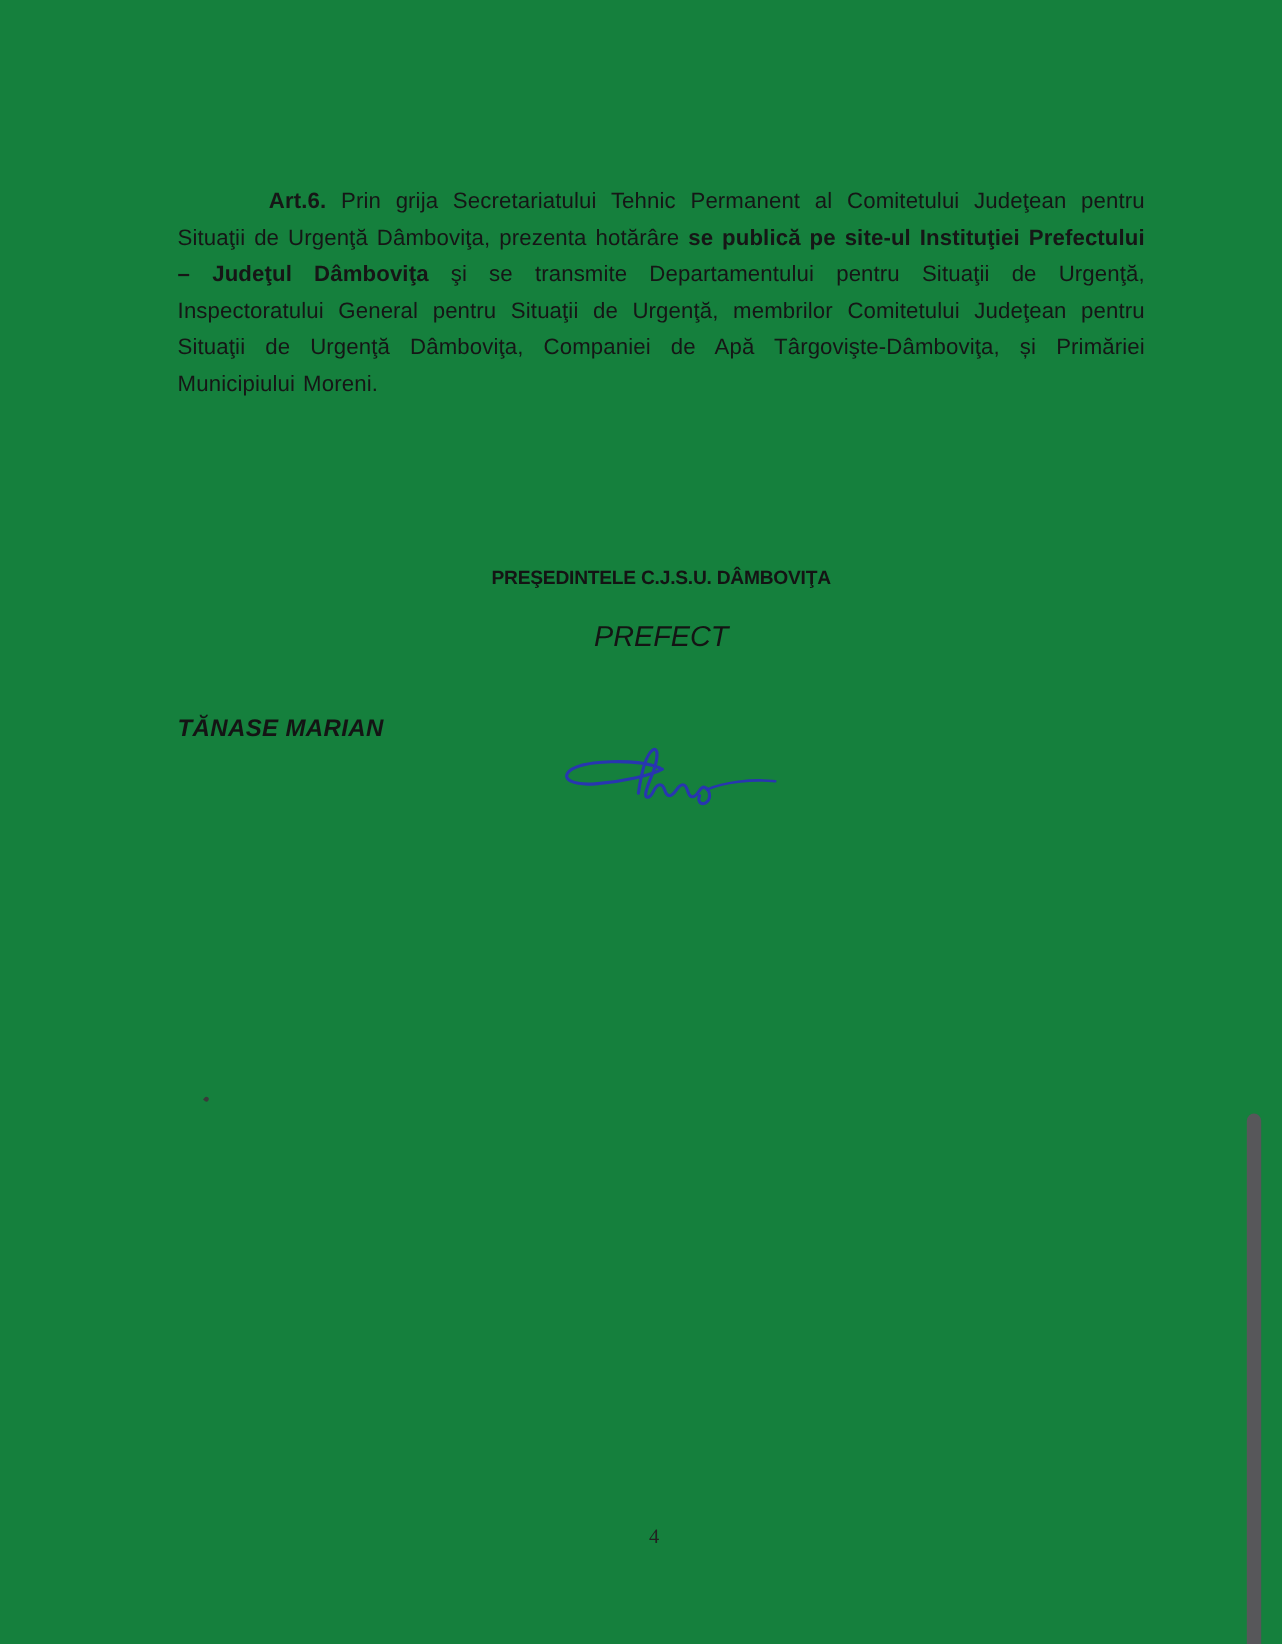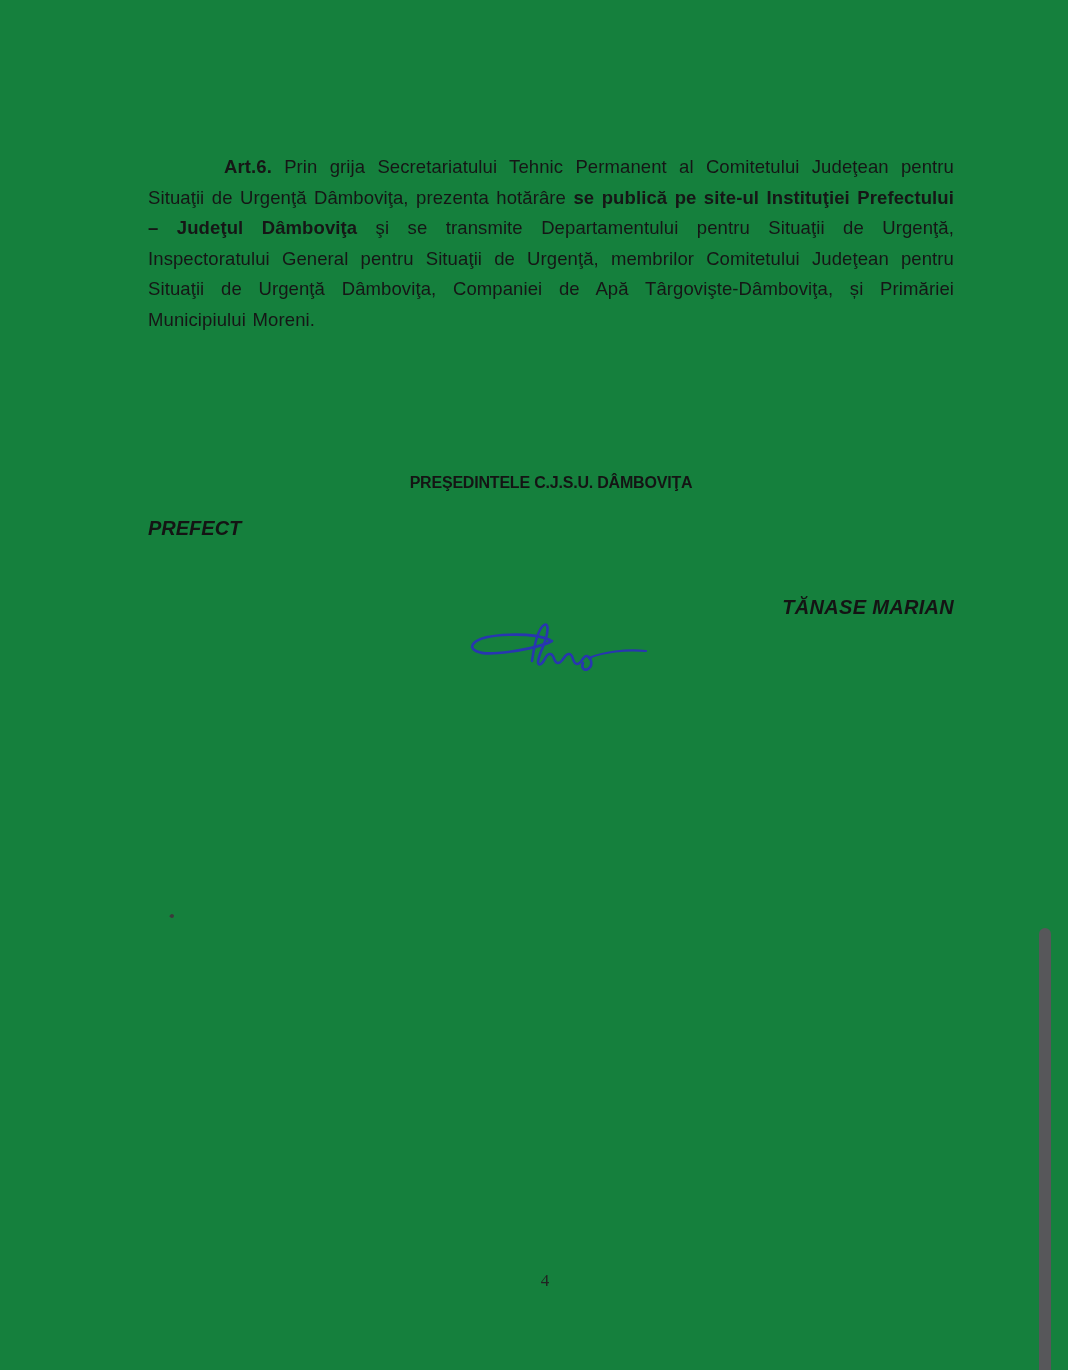--- a/index.html
+++ b/index.html
@@ -37,31 +37,32 @@
     font-size:16px;
     font-weight:700;
     letter-spacing:-0.2px;
     color:#141414;
   }
   .sig-role{
     position:absolute;
     left:148px;
     top:517px;
     width:806px;
-    font-size:20px;
-    font-weight:700;
+    text-align:center;
+    font-size:24px;
+    font-weight:400;
     font-style:italic;
     color:#141414;
   }
   .sig-name{
     position:absolute;
     left:148px;
     top:596px;
     width:806px;
-    text-align:right;
+    text-align:left;
     font-size:20px;
     font-weight:700;
     font-style:italic;
     letter-spacing:0.3px;
     color:#141414;
   }
   .sig-ink{
     position:absolute;
     left:468px;
     top:620px;

